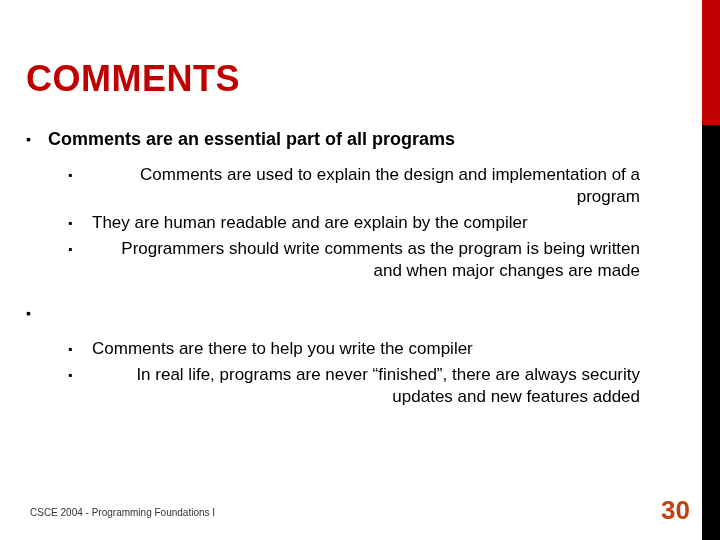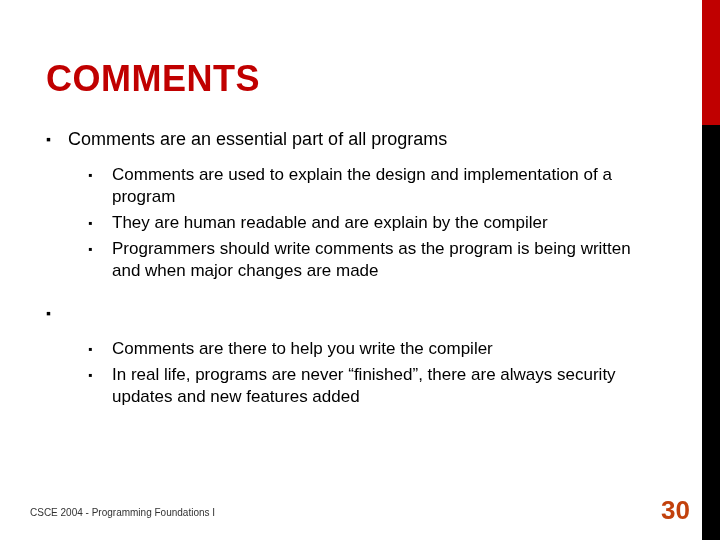--- a/index.html
+++ b/index.html
@@ -1,28 +1,28 @@
 <!DOCTYPE html>
 <html><head>
 <meta charset="utf-8">
 <style>
   * { margin: 0; padding: 0; box-sizing: border-box; }
   html, body { width: 720px; height: 540px; font-family: Arial, Helvetica, sans-serif; background: #fff; overflow: hidden; }
   .slide { position: relative; width: 720px; height: 540px; }
   .accent-bar { position: absolute; top: 0; right: 0; width: 18px; height: 540px; background: #000; }
   .accent-bar-red { position: absolute; top: 0; right: 0; width: 18px; height: 125px; background: #c00000; }
-  .content { position: absolute; left: 46px; top: 58px; width: 640px; }
+  .content { position: absolute; left: 26px; top: 58px; width: 640px; }
   .title { font-size: 36px; font-weight: 900; color: #c00000; letter-spacing: 0.5px; margin-bottom: 28px; font-family: Arial Black, Arial, sans-serif; }
   .l1 { display: flex; margin-bottom: 14px; }
   .l1 .bullet { width: 12px; flex-shrink: 0; font-size: 14px; line-height: 22px; color: #000; }
-  .l1 .text { font-size: 18px; font-weight: 400; line-height: 22px; color: #000; padding-left: 10px; text-align: center; }
+  .l1 .text { font-size: 18px; font-weight: 700; line-height: 22px; color: #000; padding-left: 10px; text-align: center; }
   .l2-group { margin: 4px 0 20px 42px; }
   .l2 { display: flex; margin-bottom: 4px; }
   .l2 .bullet { width: 12px; flex-shrink: 0; font-size: 12px; line-height: 22px; color: #000; }
-  .l2 .text { font-size: 17px; line-height: 22px; color: #000; padding-left: 12px; max-width: 560px; }
+  .l2 .text { font-size: 17px; line-height: 22px; color: #000; padding-left: 12px; max-width: 560px; text-align: right; }
   .footer { position: absolute; left: 30px; bottom: 22px; font-size: 10px; color: #333; text-align: right; }
   .page-num { position: absolute; right: 30px; bottom: 14px; font-size: 26px; font-weight: 700; color: #c2410c; }
 </style>
 </head>
 <body>
 
 <div class="slide">
   <div class="accent-bar"></div>
   <div class="accent-bar-red"></div>
 

